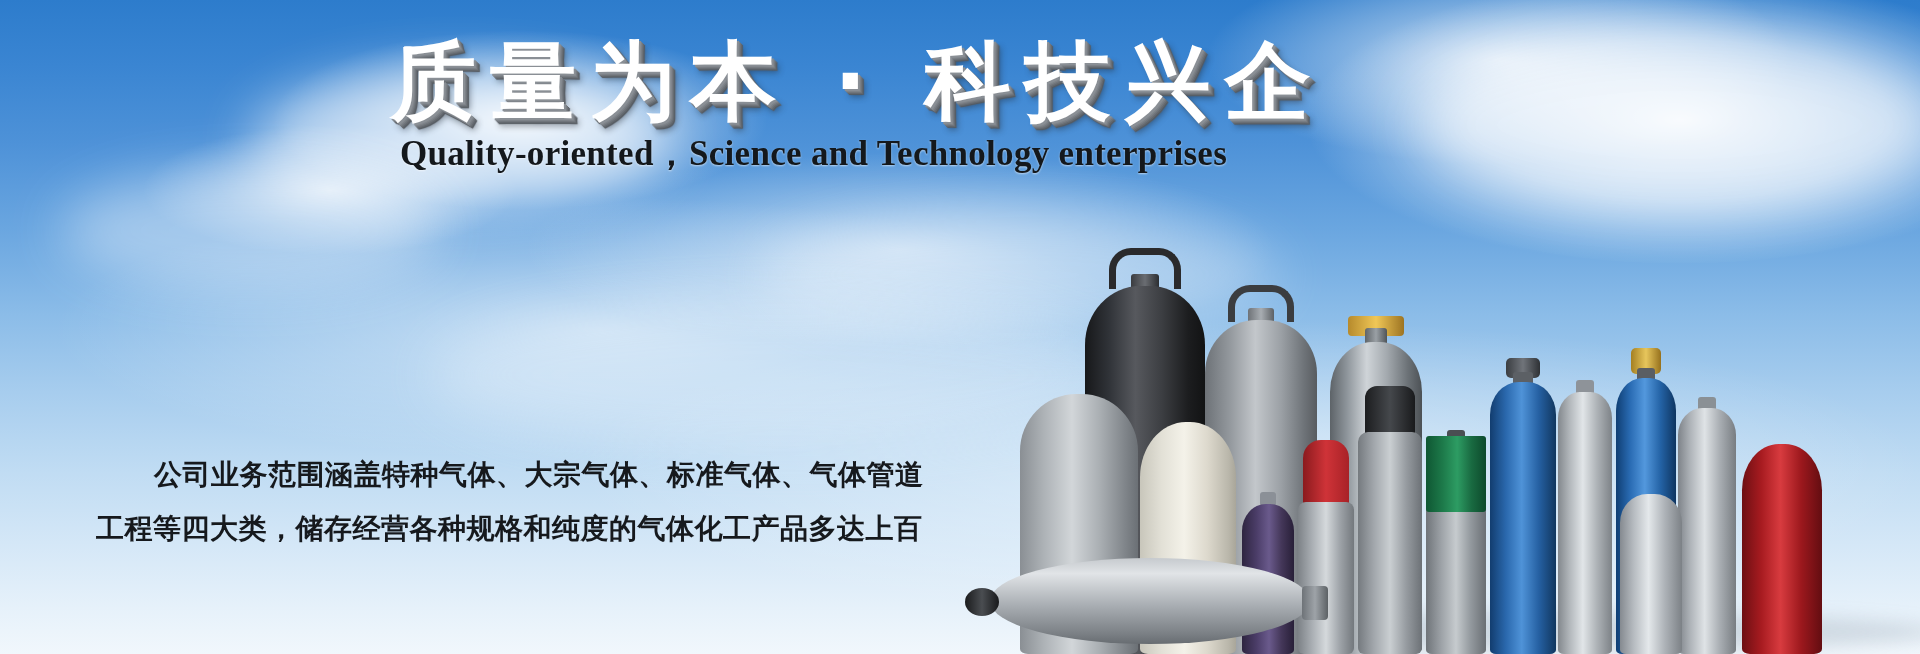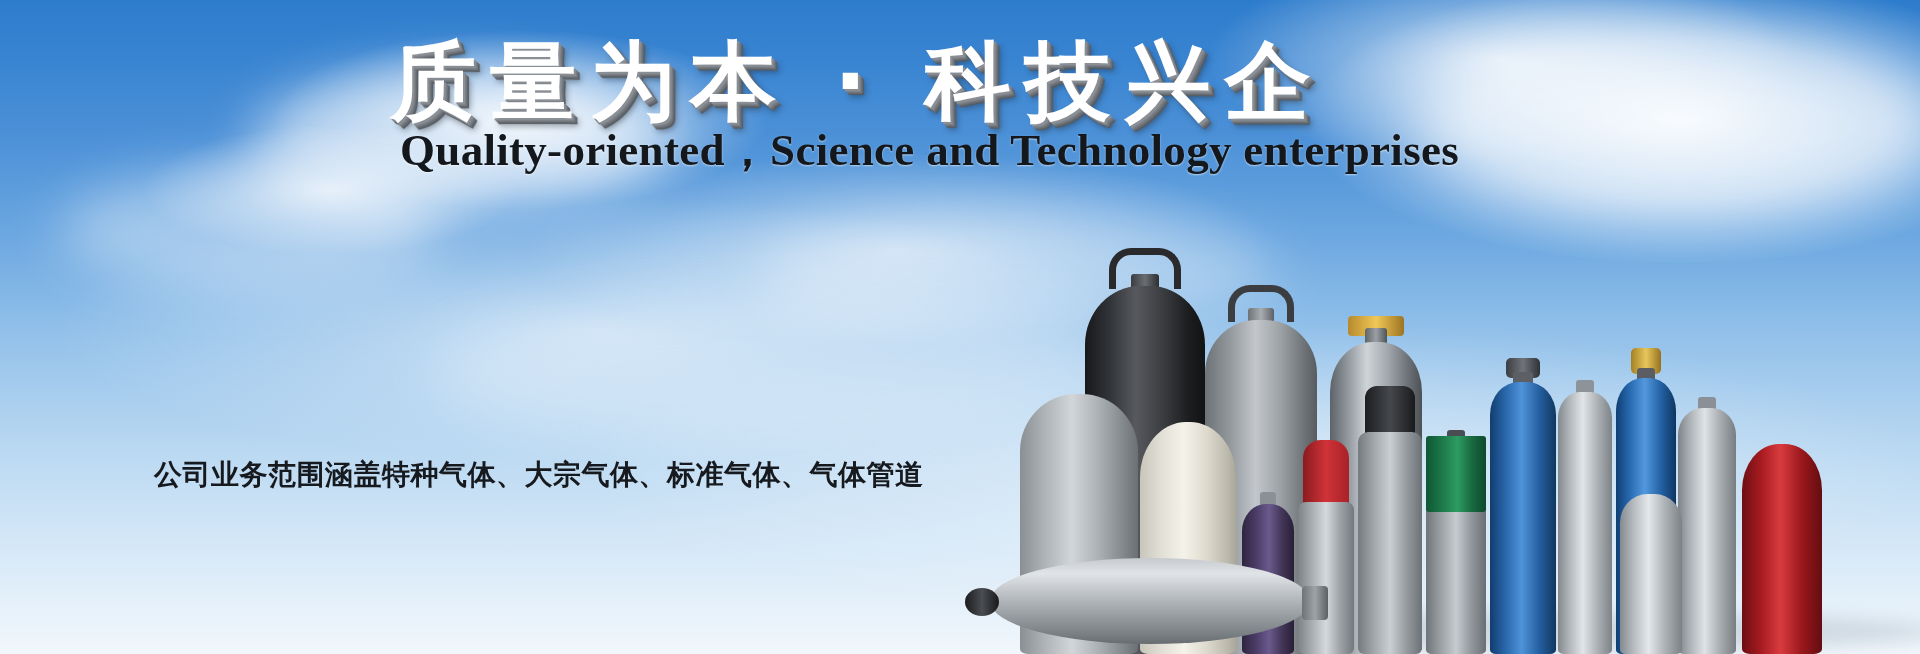--- a/index.html
+++ b/index.html
@@ -30,23 +30,23 @@
   .headline{
     position:absolute;left:390px;top:24px;
     font-family:"DejaVu Sans","Liberation Sans",sans-serif;
     font-size:86px;font-weight:bold;letter-spacing:14px;
     color:#ffffff;white-space:nowrap;
     text-shadow:
       2px 2px 0 #8a8f95, 3px 3px 0 #7d8288, 4px 4px 0 #70757b,
       5px 5px 0 #63686e, 6px 6px 1px #565b61, 7px 8px 6px rgba(30,40,50,.45);
   }
   .subhead{
-    position:absolute;left:400px;top:120px;
+    position:absolute;left:400px;top:130px;
     font-family:"Liberation Serif","DejaVu Serif",serif;
-    font-size:45px;font-weight:bold;color:#14181c;white-space:nowrap;
+    font-size:35px;font-weight:bold;color:#14181c;white-space:nowrap;
     letter-spacing:.3px;
     text-shadow:0 1px 2px rgba(255,255,255,.55);
   }
   .whitebox{
     position:absolute;left:95px;top:311px;width:765px;height:77px;
     background:#ffffff;
     box-shadow:0 2px 5px rgba(40,70,100,.12);
   }
   .whitebox span{
     display:block;
@@ -89,20 +89,21 @@
   <div class="cloud" style="left:1420px;top:40px;width:520px;height:170px;opacity:.85;"></div>
   <div class="cloud" style="left:760px;top:210px;width:520px;height:130px;opacity:.5;"></div>
   <div class="cloud" style="left:430px;top:300px;width:700px;height:150px;opacity:.45;"></div>
 
   <div class="headline">质量为本 · 科技兴企</div>
   <div class="subhead">Quality-oriented，Science and Technology enterprises</div>
 
 
   <div class="para">
     <span class="ln indent">公司业务范围涵盖特种气体、大宗气体、标准气体、气体管道</span>
+    <span class="ln">工程等四大类，储存经营各种规格和纯度的气体化工产品多达上百</span>
   </div>
 
   <div id="cylinders">
 
     <div class="shadow" style="left:-30px;bottom:2px;width:840px;height:40px;"></div>
 
     <div class="cyl" style="left:-45px;width:120px;height:380px;">
       <div class="guard" style="bottom:365px;width:58px;height:34px;"></div>
       <div class="neck" style="bottom:358px;width:28px;height:22px;background:linear-gradient(90deg,#3a3c40,#6a6d72,#2c2e31);"></div>
       <div class="body" style="height:368px;background:linear-gradient(90deg,#17181a 0%,#303338 20%,#57595e 42%,#3c3e42 64%,#1c1d1f 86%,#121314 100%);"></div>

